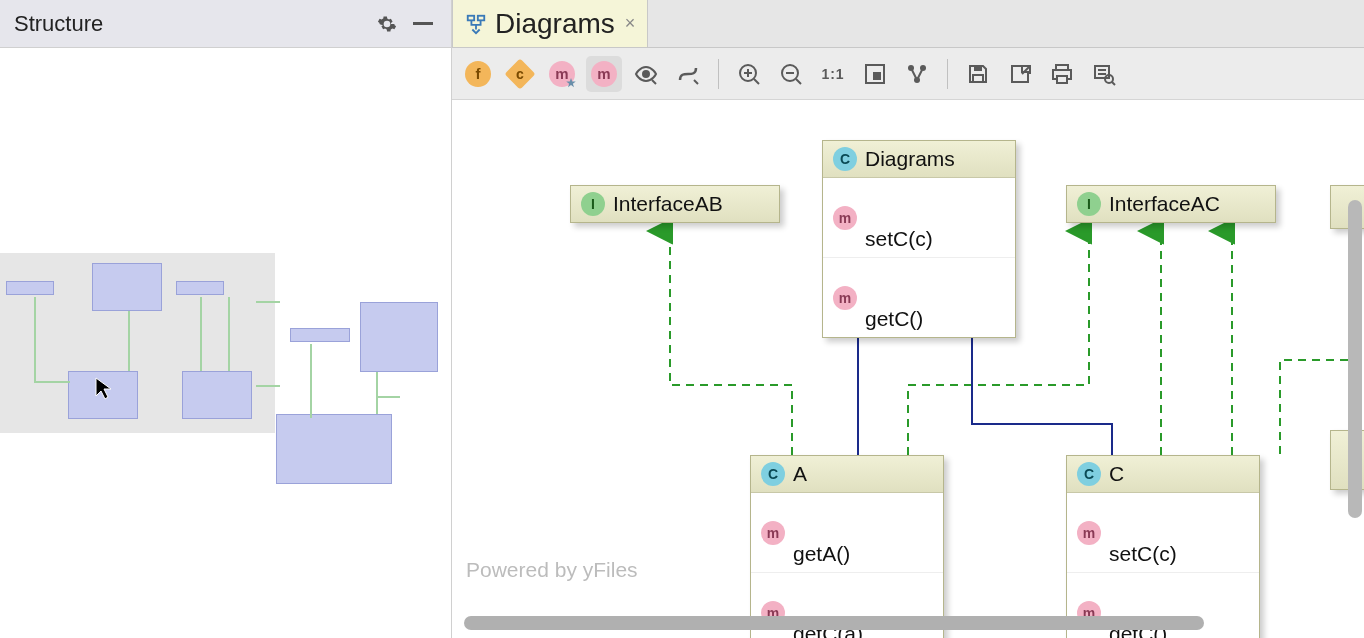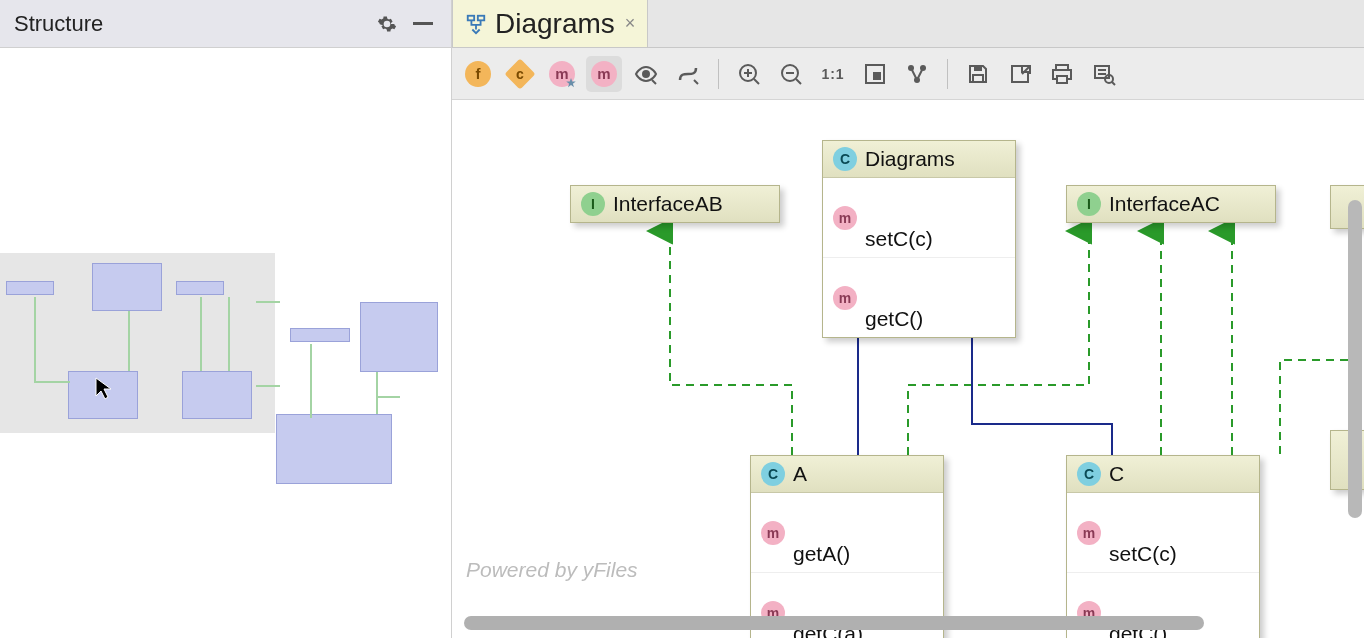--- a/index.html
+++ b/index.html
@@ -49,21 +49,21 @@
   .ic-i { background: #8fd08f; color: #1a5a1a; }
   .ic-c { background: #7fcfe0; color: #0a4a55; }
   .ic-m { background: #f3b1c4; color: #8a3a55; }
   .uml-name { font-size: 21px; color: #111; }
   .uml-row { padding: 6px 10px; display: flex; align-items: center; gap: 8px; }
   .uml-row + .uml-row { border-top: 1px solid #eee; }
   .uml-member { font-size: 21px; color: #111; margin-top: 43px; }
 
   svg.edges { position: absolute; inset: 0; width: 100%; height: 100%; overflow: visible; }
 
-  .credit { position: absolute; left: 14px; bottom: 56px; color: #bcbcbc; font-size: 21px; font-style: italic; }
+  .credit { position: absolute; left: 14px; bottom: 56px; color: #bcbcbc; font-size: 21px; }
   .hscroll { position: absolute; left: 12px; right: 30px; bottom: 6px; height: 18px; display:flex; align-items:center; }
   .hscroll-track { height: 14px; width: 100%; border-radius: 7px; }
   .hscroll-thumb { height: 14px; width: 85%; background: #b0b0b0; border-radius: 7px; }
   .vscroll { position: absolute; right: 2px; top: 100px; bottom: 120px; width: 14px; background: #b8b8b8; border-radius: 7px; }
 </style>
 </head>
 <body>
 
 <div class="root">
 

